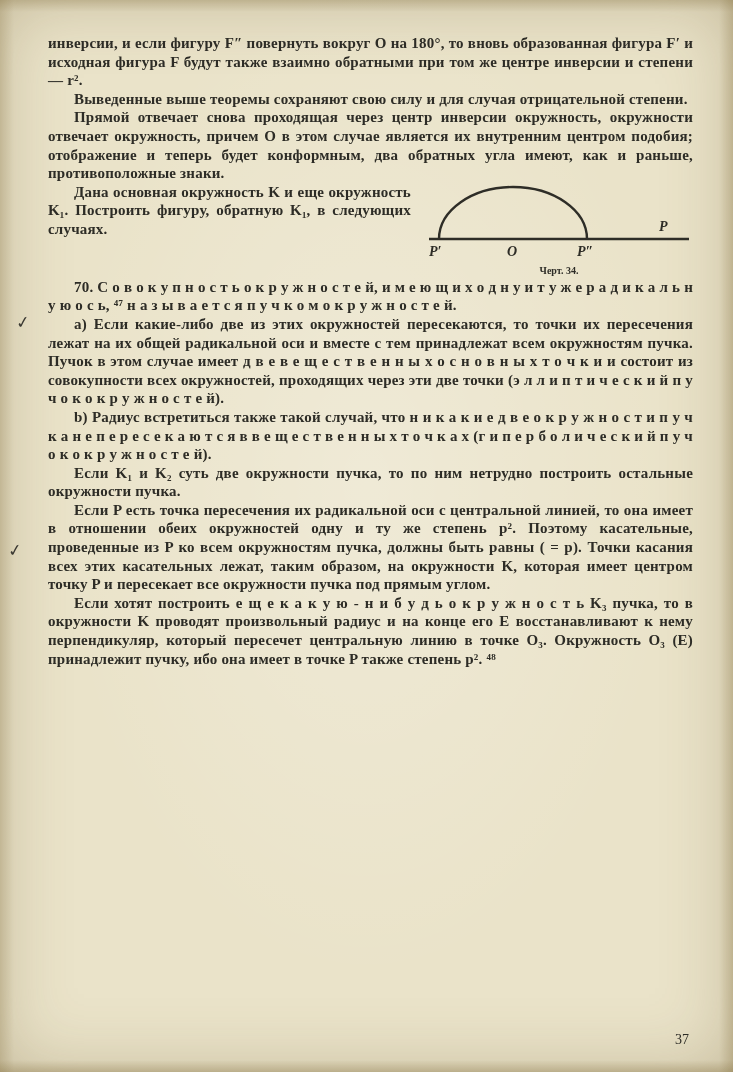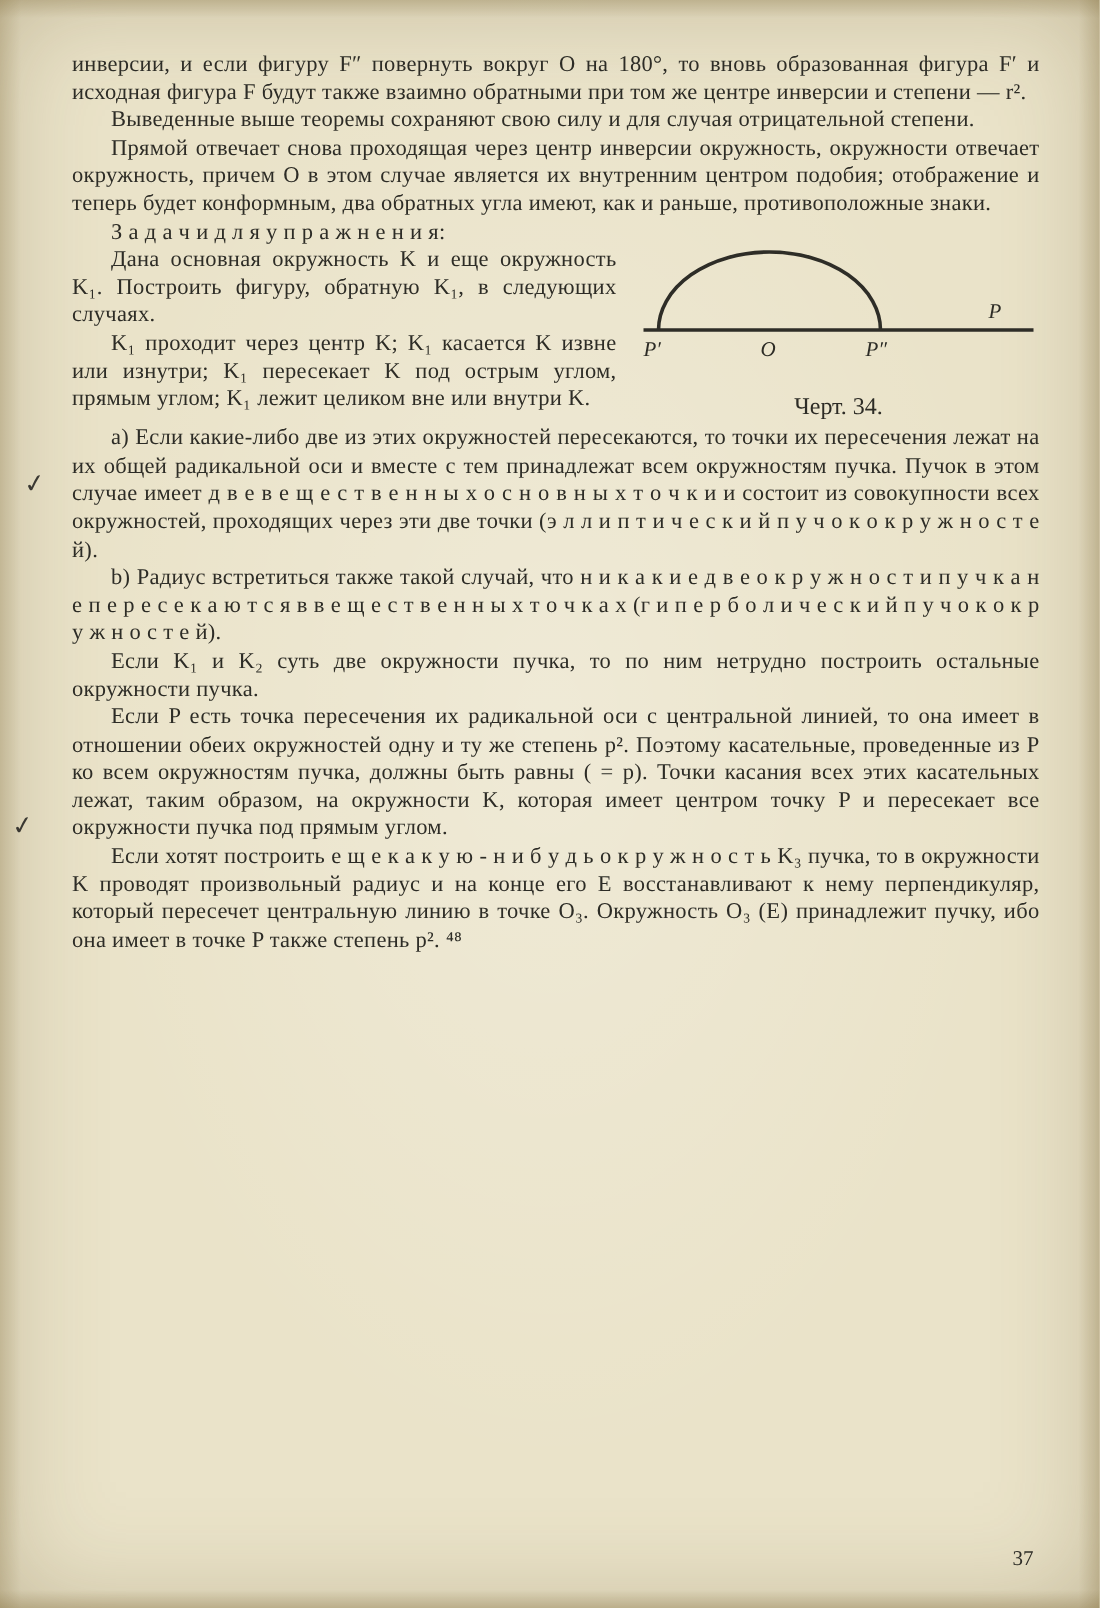--- a/index.html
+++ b/index.html
@@ -12,43 +12,43 @@
       radial-gradient(ellipse at 50% 45%, rgba(255,255,255,0.25) 0%, rgba(255,255,255,0) 60%),
       linear-gradient(90deg, rgba(140,120,70,0.25) 0, rgba(140,120,70,0) 14px, rgba(140,120,70,0) 719px, rgba(140,120,70,0.3) 733px),
       linear-gradient(180deg, rgba(140,120,70,0.3) 0, rgba(140,120,70,0) 12px, rgba(140,120,70,0) 1060px, rgba(140,120,70,0.35) 1072px);
     box-shadow: inset 0 0 70px rgba(110,90,45,0.30);
     box-sizing:border-box;
     padding:34px 40px 0 48px;
     overflow:hidden;
     font-family:"Liberation Serif","DejaVu Serif",serif;
     color:#2d2c26;
   }
-  .content{width:645px;}
+  .content{width:645px;font-weight:bold;}
   p{
     margin:0;
     font-size:15px;
     line-height:18.6px;
     text-align:justify;
     text-indent:26px;
     letter-spacing:0.2px;
   }
   p.noindent{text-indent:0;}
   .fig-wrap{overflow:visible;}
   .fig-wrap::after{content:"";display:block;clear:both;}
   figure.fig{
     float:right;
     width:268px;
     margin:2px 0 2px 14px;
     text-align:center;
   }
   figure.fig svg{display:block;}
   figcaption{
-    font-size:16px;
+    font-size:10px;
     color:#2d2c26;
-    margin-top:19px;
+    margin-top:2px;
   }
   .clear{clear:both;}
   .page-number{
     position:absolute;
     right:44px;
     bottom:24px;
     font-size:14px;
     color:#2d2c26;
   }
   .margin-mark{
@@ -72,38 +72,37 @@
 <div class="scan">
 
   <div class="margin-mark mark1">✓</div>
   <div class="margin-mark mark2">✓</div>
 
   <div class="content">
 
     <p class="noindent">инверсии, и если фигуру F″ повернуть вокруг O на 180°, то вновь образованная фигура F′ и исходная фигура F будут также взаимно обратными при том же центре инверсии и степени — r².</p>
     <p>Выведенные выше теоремы сохраняют свою силу и для случая отрицательной степени.</p>
     <p>Прямой отвечает снова проходящая через центр инверсии окружность, окружности отвечает окружность, причем O в этом случае является их внутренним центром подобия; отображение и теперь будет конформным, два обратных угла имеют, как и раньше, противоположные знаки.</p>
-    <p>З а д а ч и  д л я  у п р а ж н е н и я:</p>
 
     <div class="fig-wrap">
       <figure class="fig">
         <svg width="268" height="78" viewBox="0 0 268 78">
           <line x1="4" y1="54" x2="264" y2="54" stroke="#2e2d27" stroke-width="2.4"></line>
           <path d="M 14 54 A 74 52 0 0 1 162 54" fill="none" stroke="#2e2d27" stroke-width="2.4"></path>
           <text x="4" y="71">P′</text>
           <text x="82" y="71">O</text>
           <text x="152" y="71">P″</text>
           <text x="234" y="46">P</text>
         </svg>
         <figcaption>Черт. 34.</figcaption>
       </figure>
       <p>Дана основная окружность K и еще окружность K₁. Построить фигуру, обратную K₁, в следующих случаях.</p>
-      <p>K₁ проходит через центр K; K₁ касается K извне или изнутри; K₁ пересекает K под острым углом, прямым углом; K₁ лежит целиком вне или внутри K.</p>
     </div>
 
+    <p class="clear">70. С о в о к у п н о с т ь  о к р у ж н о с т е й,  и м е ю щ и х  о д н у  и т у  ж е  р а д и к а л ь н у ю  о с ь, ⁴⁷  н а з ы в а е т с я  п у ч к о м  о к р у ж н о с т е й.</p>
     <p>а) Если какие-либо две из этих окружностей пересекаются, то точки их пересечения лежат на их общей радикальной оси и вместе с тем принадлежат всем окружностям пучка. Пучок в этом случае имеет д в е  в е щ е с т в е н н ы х  о с н о в н ы х  т о ч к и  и состоит из совокупности всех окружностей, проходящих через эти две точки (э л л и п т и ч е с к и й  п у ч о к  о к р у ж н о с т е й).</p>
     <p>b) Радиус встретиться также такой случай, что н и к а к и е  д в е  о к р у ж н о с т и  п у ч к а  н е  п е р е с е к а ю т с я  в  в е щ е с т в е н н ы х  т о ч к а х  (г и п е р б о л и ч е с к и й  п у ч о к  о к р у ж н о с т е й).</p>
     <p>Если K₁ и K₂ суть две окружности пучка, то по ним нетрудно построить остальные окружности пучка.</p>
     <p>Если P есть точка пересечения их радикальной оси с центральной линией, то она имеет в отношении обеих окружностей одну и ту же степень p². Поэтому касательные, проведенные из P ко всем окружностям пучка, должны быть равны ( = p). Точки касания всех этих касательных лежат, таким образом, на окружности K, которая имеет центром точку P и пересекает все окружности пучка под прямым углом.</p>
     <p>Если хотят построить е щ е  к а к у ю - н и б у д ь  о к р у ж н о с т ь  K₃ пучка, то в окружности K проводят произвольный радиус и на конце его E восстанавливают к нему перпендикуляр, который пересечет центральную линию в точке O₃. Окружность O₃ (E) принадлежит пучку, ибо она имеет в точке P также степень p². ⁴⁸</p>
 
   </div>
 
   <div class="page-number">37</div>
 </div>

